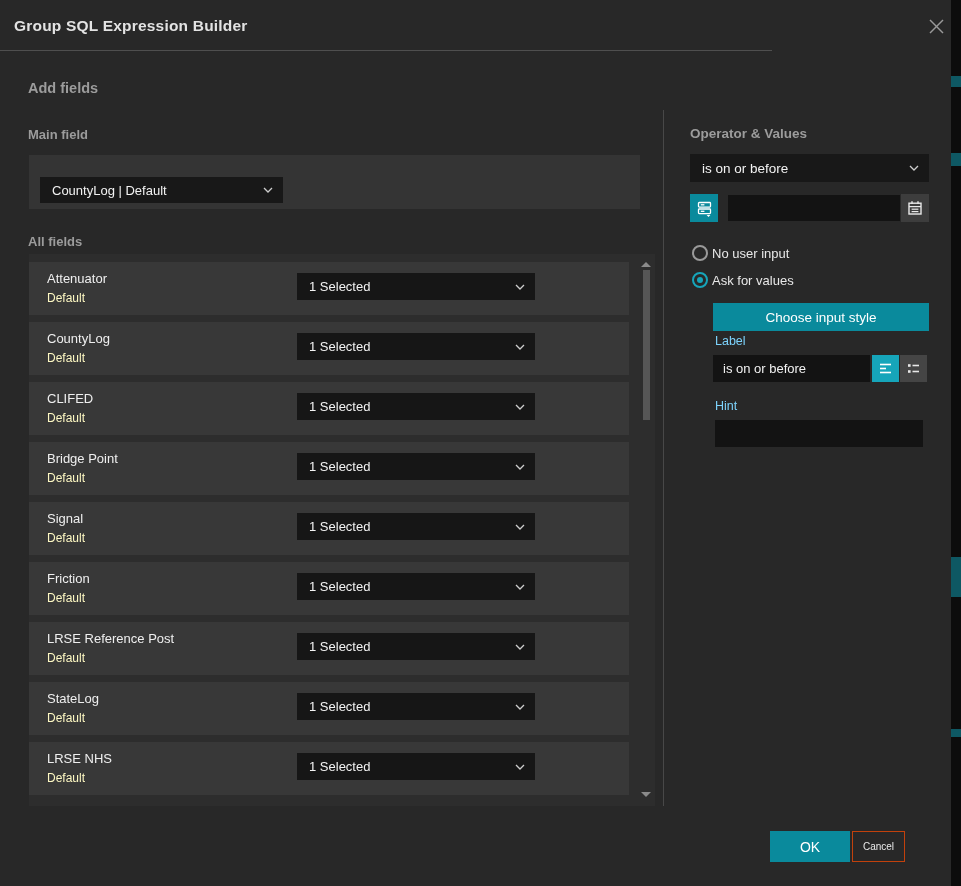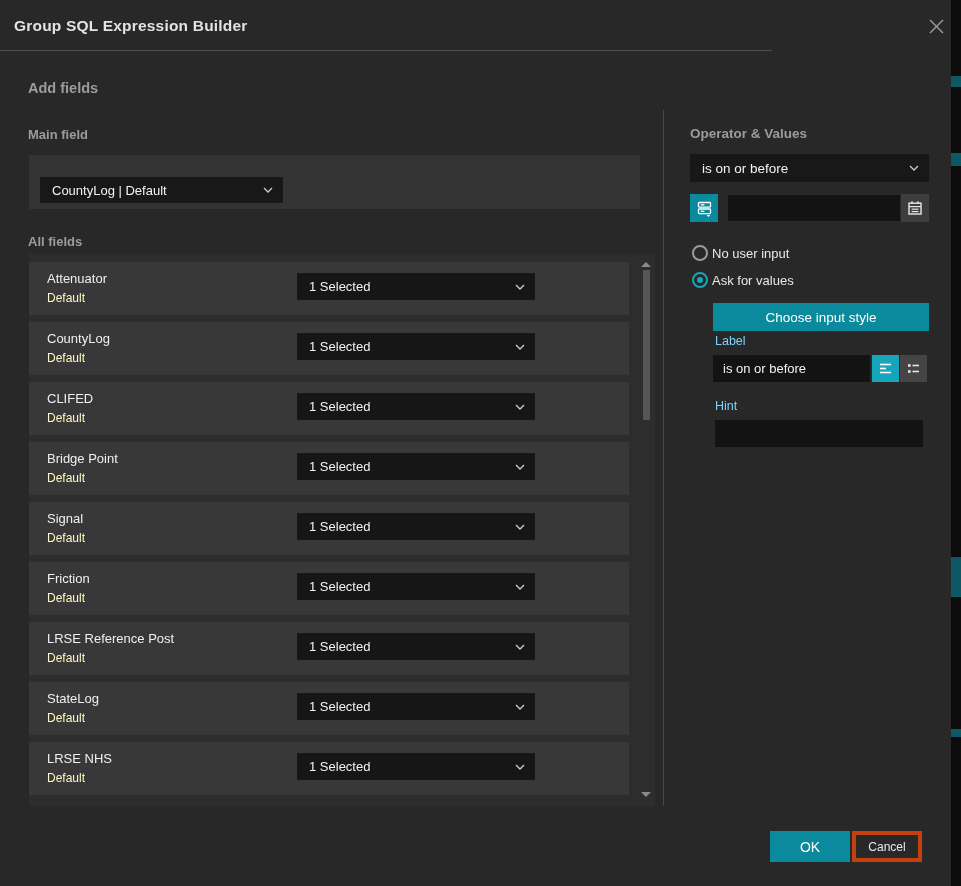--- a/index.html
+++ b/index.html
@@ -102,22 +102,22 @@
   .btn-align { left:872px; top:355px; width:27px; height:27px; background:#16a5ba; }
   .btn-list  { left:900px; top:355px; width:27px; height:27px; background:#454545; }
   .hint-input { left:715px; top:420px; width:208px; height:27px; }
   
   .ok-btn {
     position:absolute; left:770px; top:831px; width:80px; height:31px;
     background:#0a8a9c; color:#fff; font-size:14px;
     display:flex; align-items:center; justify-content:center; cursor:pointer;
   }
   .cancel-btn {
-    position:absolute; left:852px; top:831px; width:70px; height:31px;
-    background:transparent; border:4px solid #c2410c; color:#e9e9e9; font-size:12px;
+    position:absolute; left:852px; top:831px; width:53px; height:31px;
+    background:transparent; border:1px solid #c2410c; color:#e9e9e9; font-size:10px;
     display:flex; align-items:center; justify-content:center; cursor:pointer;
   }
 </style>
 </head>
 <body>
 
 <div class="titlebar">
   <h1>Group SQL Expression Builder</h1>
 </div>
 <div class="close-btn">

